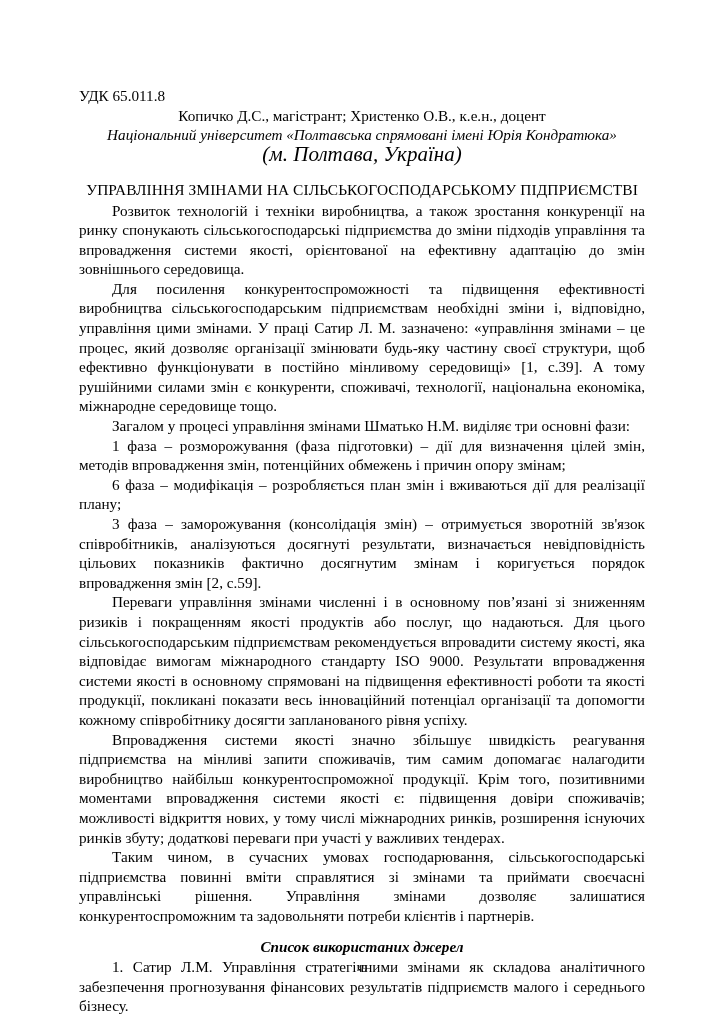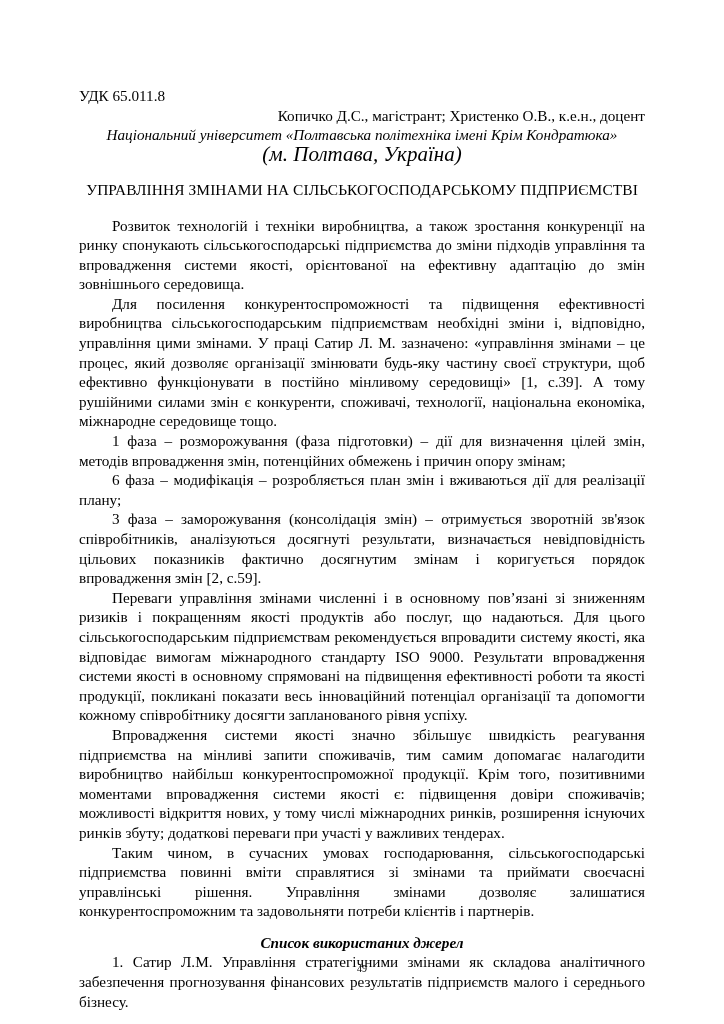--- a/index.html
+++ b/index.html
@@ -25,21 +25,21 @@
   
   .udk {
     font-size: 15.2px;
     line-height: 19px;
     margin-top: 86px;
     text-align: left;
   }
   .authors {
     font-size: 15.2px;
     line-height: 19px;
-    text-align: right;
+    text-align: center;
     margin-top: 1px;
   }
   .affil {
     font-size: 15.2px;
     line-height: 19.5px;
     text-align: center;
     font-style: italic;
   }
   .affil-city {
     font-size: 21px;
@@ -59,21 +59,20 @@
   
   .para {
     font-size: 15.2px;
     line-height: 19.6px;
     text-align: justify;
     text-indent: 33px;
     margin: 0;
     hyphens: none;
   }
   .para.first {
-    margin-top: 15px;
   }
   .refs-head {
     font-weight: bold;
     font-size: 15.2px;
     line-height: 19.6px;
     text-align: center;
     margin-top: 12px;
     font-style: italic;
   }
   .ref-item {
@@ -96,28 +95,29 @@
 </style>
 </head>
 <body>
 
 <div class="page">
 
   <div class="udk">УДК 65.011.8</div>
 
   <div class="authors">Копичко Д.С., магістрант; Христенко О.В., к.е.н., доцент</div>
 
-  <div class="affil">Національний університет «Полтавська політехніка імені Крім Кондратюка»</div>
+  <div class="affil">Національний університет «Полтавська спрямовані імені Юрія Кондратюка»</div>
 
   <div class="affil-city">(м. Полтава, Україна)</div>
 
   <div class="title">УПРАВЛІННЯ ЗМІНАМИ НА СІЛЬСЬКОГОСПОДАРСЬКОМУ ПІДПРИЄМСТВІ</div>
 
   <p class="para first">Розвиток технологій і техніки виробництва, а також зростання конкуренції на ринку спонукають сільськогосподарські підприємства до зміни підходів управління та впровадження системи якості, орієнтованої на ефективну адаптацію до змін зовнішнього середовища.</p>
   <p class="para">Для посилення конкурентоспроможності та підвищення ефективності виробництва сільськогосподарським підприємствам необхідні зміни і, відповідно, управління цими змінами. У праці Сатир Л. М. зазначено: «управління змінами – це процес, який дозволяє організації змінювати будь-яку частину своєї структури, щоб ефективно функціонувати в постійно мінливому середовищі» [1, с.39]. А тому рушійними силами змін є конкуренти, споживачі, технології, національна економіка, міжнародне середовище тощо.</p>
+  <p class="para">Загалом у процесі управління змінами Шматько Н.М. виділяє три основні фази:</p>
   <p class="para">1 фаза – розморожування (фаза підготовки) – дії для визначення цілей змін, методів впровадження змін, потенційних обмежень і причин опору змінам;</p>
   <p class="para">6 фаза – модифікація – розробляється план змін і вживаються дії для реалізації плану;</p>
   <p class="para">3 фаза – заморожування (консолідація змін) – отримується зворотній зв'язок співробітників, аналізуються досягнуті результати, визначається невідповідність цільових показників фактично досягнутим змінам і коригується порядок впровадження змін [2, с.59].</p>
   <p class="para">Переваги управління змінами численні і в основному пов’язані зі зниженням ризиків і покращенням якості продуктів або послуг, що надаються. Для цього сільськогосподарським підприємствам рекомендується впровадити систему якості, яка відповідає вимогам міжнародного стандарту ISO 9000. Результати впровадження системи якості в основному спрямовані на підвищення ефективності роботи та якості продукції, покликані показати весь інноваційний потенціал організації та допомогти кожному співробітнику досягти запланованого рівня успіху.</p>
   <p class="para">Впровадження системи якості значно збільшує швидкість реагування підприємства на мінливі запити споживачів, тим самим допомагає налагодити виробництво найбільш конкурентоспроможної продукції. Крім того, позитивними моментами впровадження системи якості є: підвищення довіри споживачів; можливості відкриття нових, у тому числі міжнародних ринків, розширення існуючих ринків збуту; додаткові переваги при участі у важливих тендерах.</p>
   <p class="para">Таким чином, в сучасних умовах господарювання, сільськогосподарські підприємства повинні вміти справлятися зі змінами та приймати своєчасні управлінські рішення. Управління змінами дозволяє залишатися конкурентоспроможним та задовольняти потреби клієнтів і партнерів.</p>
 
   <div class="refs-head">Список використаних джерел</div>
 
   <p class="ref-item"><span>1. Сатир Л.М. Управління стратегічними змінами як складова аналітичного забезпечення прогнозування фінансових результатів підприємств малого і середнього бізнесу. </span></p>

